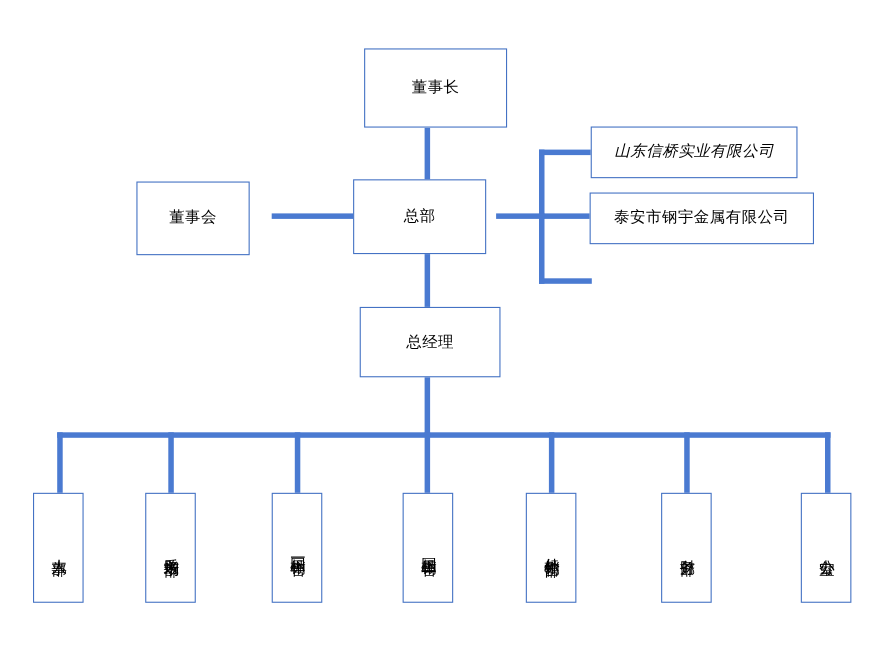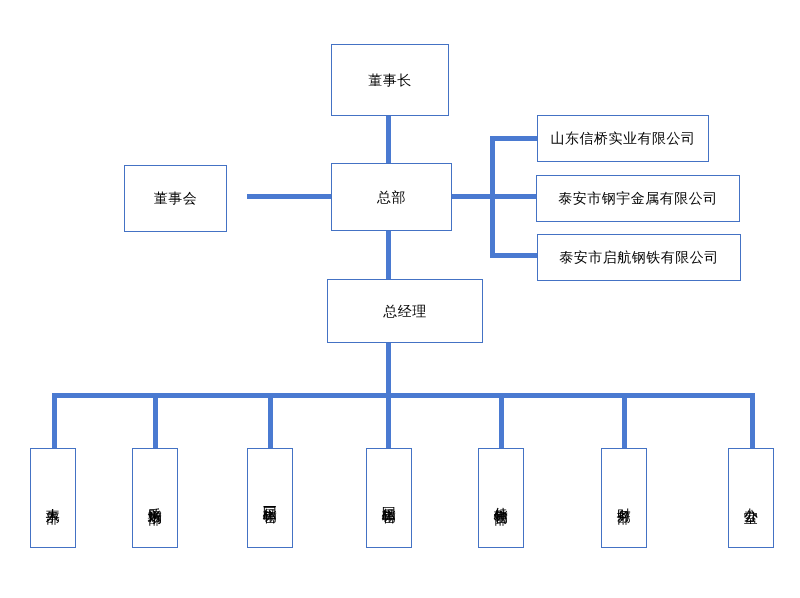--- a/index.html
+++ b/index.html
@@ -69,44 +69,41 @@
   <div class="conn" style="left:52px; top:393px; width:703px; height:5px;"></div>
 
   <div class="conn" style="left:52px; top:393px; width:5px; height:56px;"></div>
   <div class="conn" style="left:153px; top:393px; width:5px; height:56px;"></div>
   <div class="conn" style="left:268px; top:393px; width:5px; height:56px;"></div>
   <div class="conn" style="left:386px; top:393px; width:5px; height:56px;"></div>
   <div class="conn" style="left:499px; top:393px; width:5px; height:56px;"></div>
   <div class="conn" style="left:622px; top:393px; width:5px; height:56px;"></div>
   <div class="conn" style="left:750px; top:393px; width:5px; height:56px;"></div>
 
-  <div class="node" style="left:331px; top:44px; width:118px; height:72px;">
+  <div class="node" style="left:331px; top:44px; width:130px; height:72px;">
     <span class="label">董事长</span>
   </div>
 
   <div class="node" style="left:124px; top:165px; width:103px; height:67px;">
     <span class="label">董事会</span>
   </div>
 
-  <div class="node" style="left:331px; top:163px; width:121px; height:68px;">
+  <div class="node" style="left:321px; top:163px; width:121px; height:68px;">
     <span class="label">总部</span>
   </div>
 
-  <div class="node" style="left:327px; top:279px; width:156px; height:64px;">
+  <div class="node" style="left:327px; top:279px; width:128px; height:64px;">
     <span class="label">总经理</span>
   </div>
 
-  <div class="node" style="left:537px; top:115px; width:172px; height:47px;">
+  <div class="node" style="left:537px; top:115px; width:188px; height:47px;font-style:italic;">
     <span class="label">山东信桥实业有限公司</span>
   </div>
   <div class="node" style="left:536px; top:175px; width:204px; height:47px;">
     <span class="label">泰安市钢宇金属有限公司</span>
-  </div>
-  <div class="node" style="left:537px; top:234px; width:204px; height:47px;">
-    <span class="label">泰安市启航钢铁有限公司</span>
   </div>
 
   <div class="node vertical" style="left:30px; top:448px; width:46px; height:100px;">
     <span class="label">人事部</span>
   </div>
   <div class="node vertical" style="left:132px; top:448px; width:46px; height:100px;">
     <span class="label">采购市场部</span>
   </div>
   <div class="node vertical" style="left:247px; top:448px; width:46px; height:100px;">
     <span class="label">国标销售一</span>

